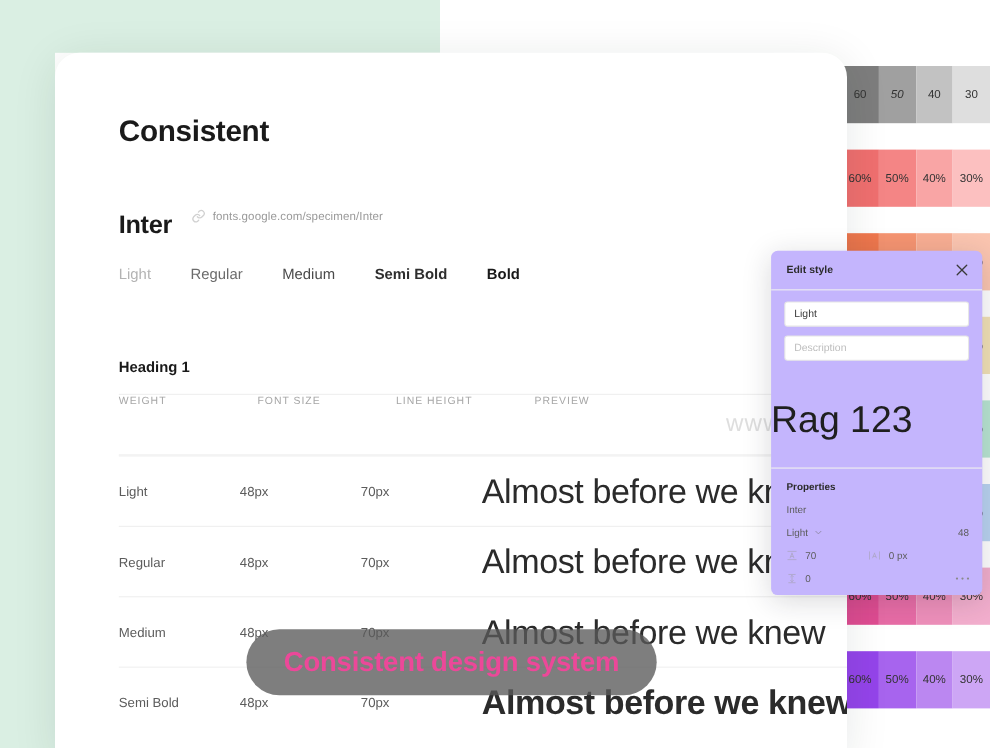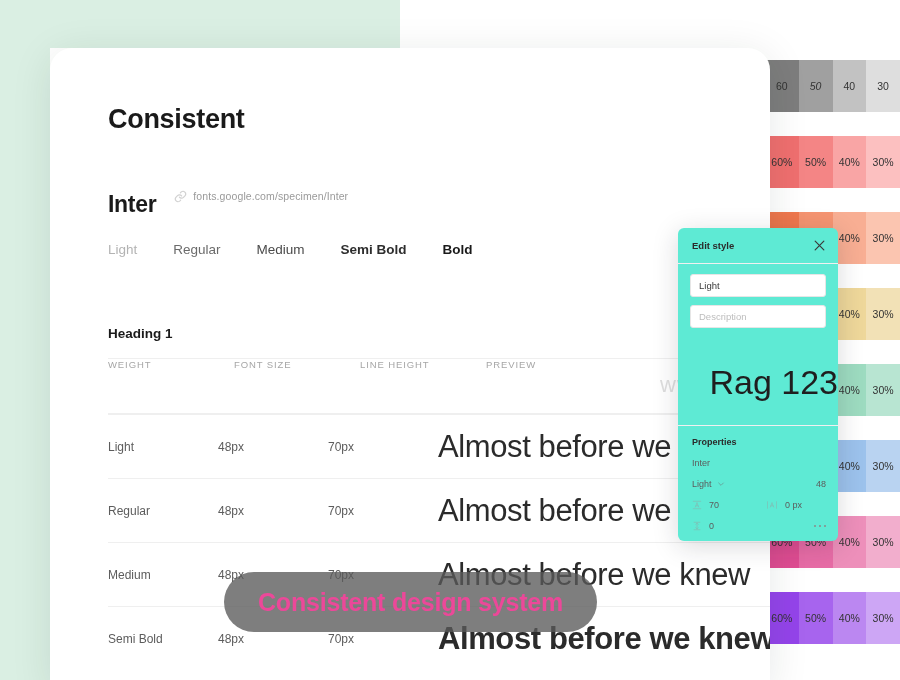--- a/index.html
+++ b/index.html
@@ -32,21 +32,21 @@
   }
   .card-inner { position: relative; padding: 56px 0 0 58px; height: 100%; }
 
   .page-title {
     font-size: 27px; font-weight: 700; color: #1a1a1a; letter-spacing: -0.3px;
   }
 
   
   .font-row { display: flex; align-items: flex-end; margin-top: 55px; }
   .font-name { font-size: 23px; font-weight: 700; color: #1a1a1a; letter-spacing: -0.3px; }
-  .font-link { display: flex; margin-left: 18px; margin-bottom: 15px; }
+  .font-link { display: flex; align-items: center; margin-left: 18px; margin-bottom: 15px; }
   .link-icon { width: 13px; height: 13px; margin-right: 6px; opacity: .45; }
   .link-text { font-size: 10.5px; color: #9a9a9a; letter-spacing: .1px; }
 
   .weights { display: flex; margin-top: 24px; }
   .weight-chip { font-size: 13.5px; color: #3d3d3d; margin-right: 36px; white-space: nowrap; }
   .w-light { font-weight: 300; color: #b3b3b3; }
   .w-regular { font-weight: 400; color: #6b6b6b; }
   .w-medium { font-weight: 500; color: #4a4a4a; }
   .w-semibold { font-weight: 600; color: #2e2e2e; }
   .w-bold { font-weight: 700; color: #1a1a1a; }
@@ -82,41 +82,41 @@
   
   .swatches { position: absolute; right: 0; top: 60px; width: 135px; }
   .swatch-row { display: flex; height: 52px; margin-bottom: 24px; }
   .swatch {
     flex: 1; display: flex; align-items: center; justify-content: center;
     font-size: 10.5px; color: #333; font-weight: 400;
   }
 
   
   .panel {
-    position: absolute; left: 678px; top: 228px; width: 160px;
-    background: #5eead4; border-radius: 6px;
+    position: absolute; left: 701px; top: 228px; width: 192px;
+    background: #c4b5fd; border-radius: 6px;
     box-shadow: 0 5px 26px rgba(30,30,40,0.17);
     overflow: hidden;
   }
   .panel-head {
     display: flex; align-items: center; justify-content: space-between;
     padding: 11px 12px 11px 14px; border-bottom: 1px solid #f0f0f0;
   }
   .panel-title { font-size: 9.5px; font-weight: 700; color: #2b2b2b; }
   .close-x { width: 13px; height: 13px; cursor: pointer; }
   .panel-fields { padding: 10px 12px 12px 12px; }
   .p-input {
     width: 100%; height: 23px; border: 1px solid #e6e6e6; border-radius: 3px;
     font-size: 9.5px; color: #3a3a3a; padding: 0 8px;
     font-family: "Liberation Sans", sans-serif; outline: none; background: #fff;
   }
   .p-input::placeholder { color: #bdbdbd; }
   .p-input + .p-input { margin-top: 8px; }
   .panel-preview {
-    height: 86px; display: flex; align-items: center; justify-content: flex-end;
+    height: 86px; display: flex; align-items: center; justify-content: flex-start;
     border-bottom: 1px solid #f0f0f0;
   }
   .preview-rag { font-size: 34px; font-weight: 300; color: #1f1f1f; letter-spacing: 0px; }
   .panel-props { padding: 11px 12px 10px 14px; }
   .props-title { font-size: 9px; font-weight: 700; color: #2b2b2b; }
   .prop-font { font-size: 9px; color: #5c5c5c; margin-top: 11px; }
   .prop-line {
     display: flex; align-items: center; justify-content: space-between;
     margin-top: 11px;
   }

